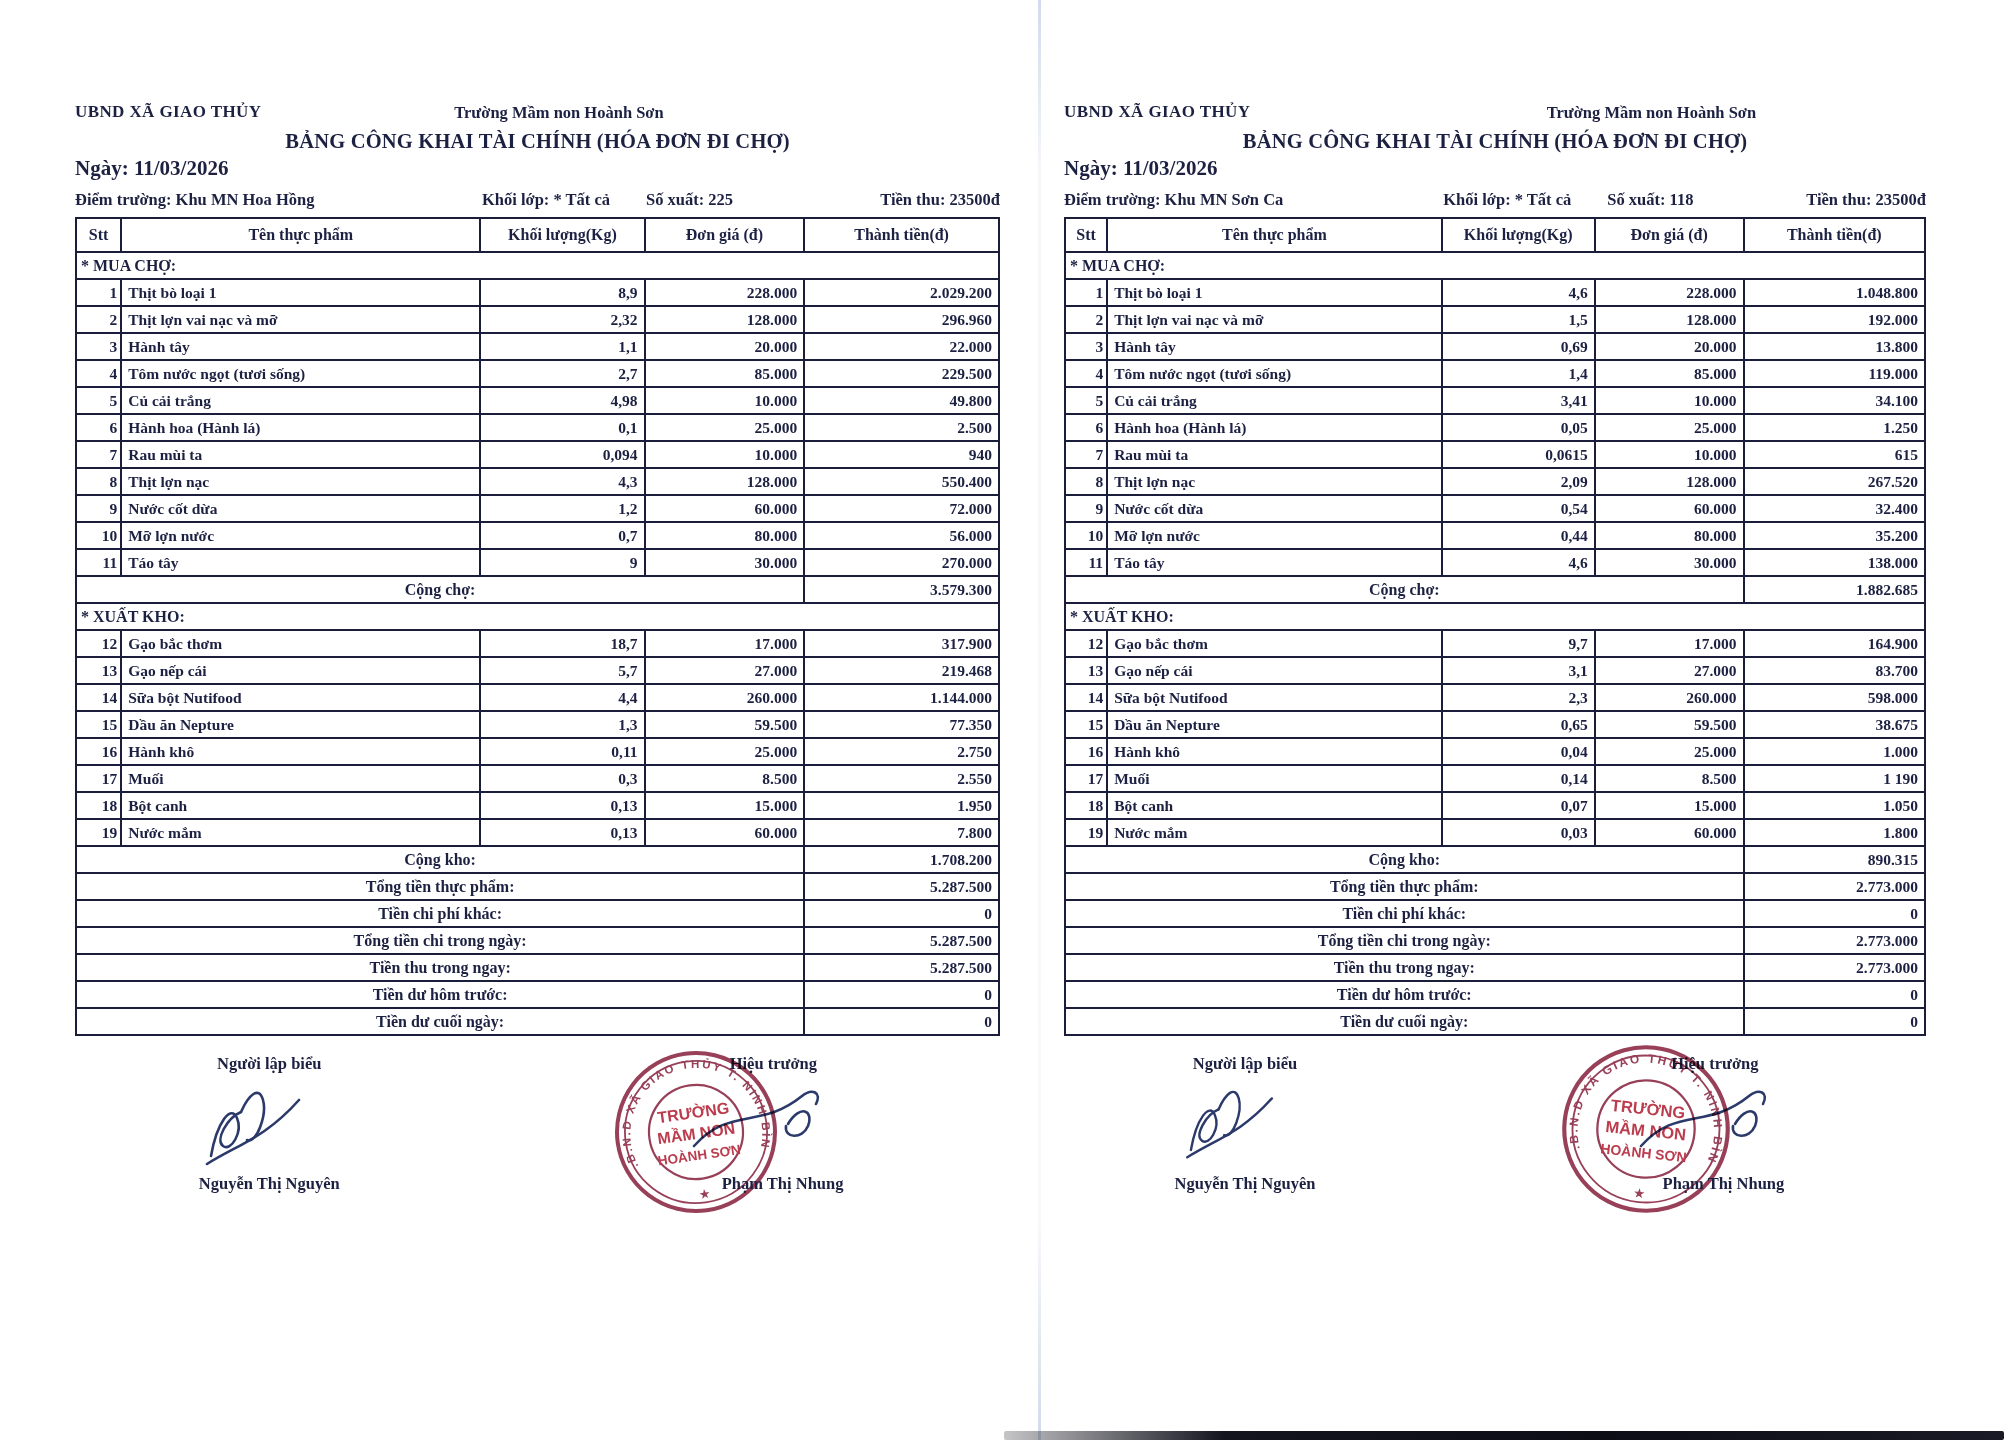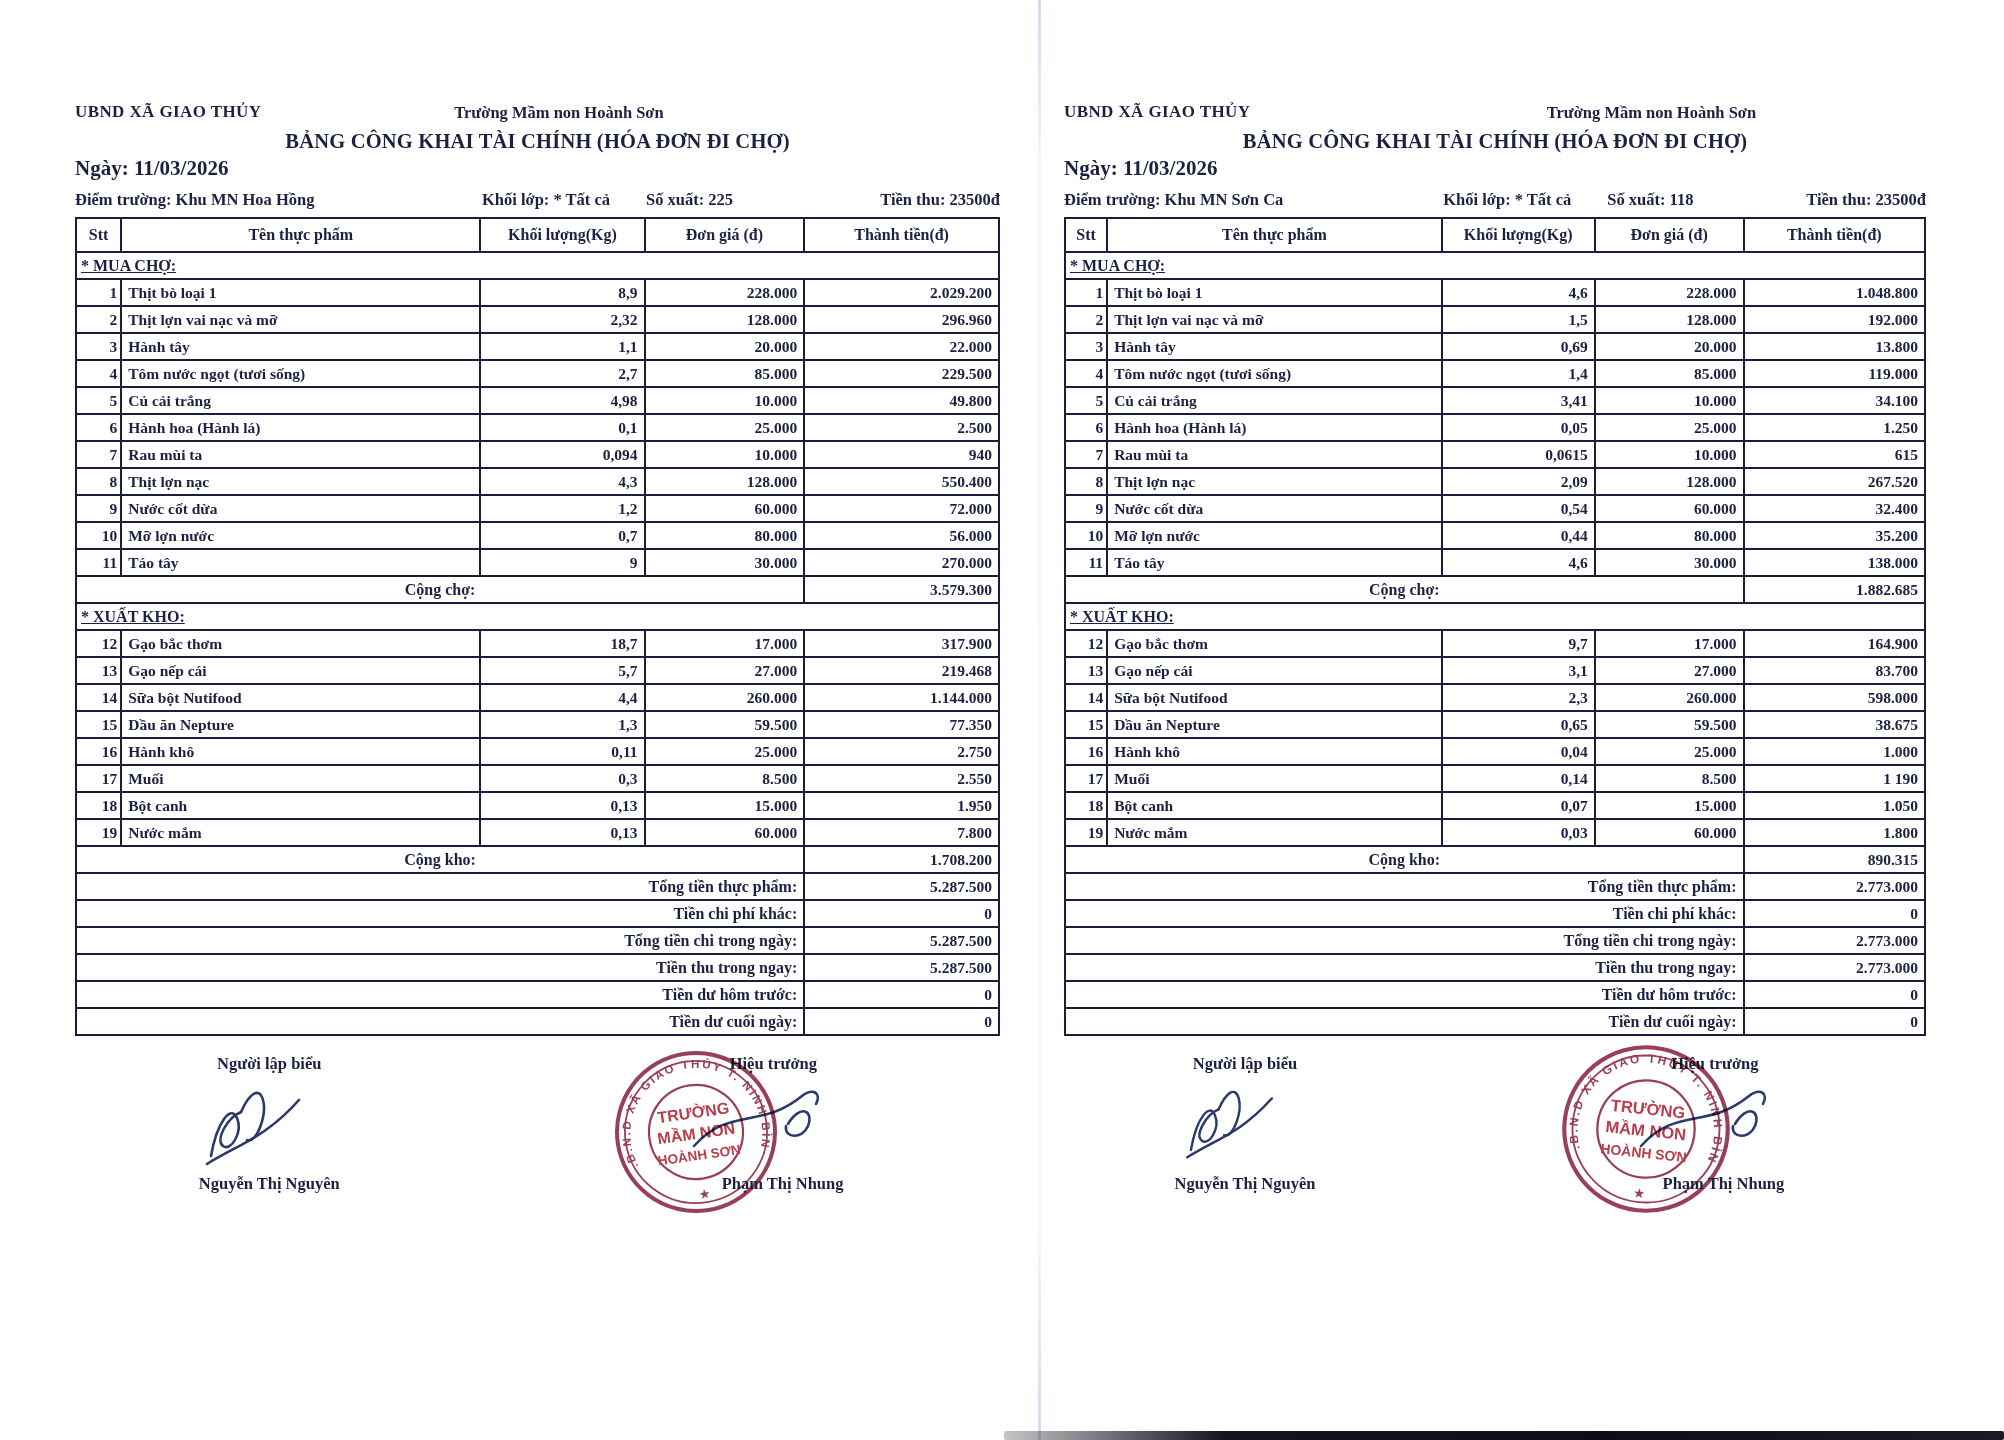--- a/index.html
+++ b/index.html
@@ -26,26 +26,26 @@
 
   .meta{display:flex;align-items:baseline;margin-top:9px;font-size:16.5px;font-weight:bold;white-space:nowrap;}
   .meta .m1{width:44%;}
   .meta .m3{margin-left:36px;}
   .meta .m4{margin-left:auto;}
 
   table{width:100%;margin-top:7px;border-collapse:collapse;table-layout:fixed;}
   th,td{border:2px solid #1a1e3a;overflow:hidden;}
   th{font-size:16px;font-weight:bold;padding:7px 2px;text-align:center;}
   td{font-size:15.5px;font-weight:bold;padding:2px 6px;height:21px;line-height:1.25;}
-  td.sec{font-size:16px;text-align:left;padding-left:4px;text-decoration:underline;}
+  td.sec{font-size:16px;text-align:left;padding-left:4px;}
   td.stt{text-align:right;padding-right:3px;}
   td.name{text-align:left;}
   td.num{text-align:right;}
   td.total-label{text-align:center;font-size:16px;}
-  td.sum-label{text-align:right;font-size:16px;}
+  td.sum-label{text-align:center;font-size:16px;}
 
   .footer{position:relative;margin-top:10px;height:300px;}
   .sig-title{position:absolute;top:8px;font-size:16.5px;font-weight:bold;text-align:center;}
   .sig-title.preparer{left:8%;width:26%;}
   .sig-title.principal{left:63%;width:25%;}
   .sig-name{position:absolute;top:128px;font-size:16.5px;font-weight:bold;text-align:center;}
   .sig-name.preparer{left:4%;width:34%;}
   .sig-name.principal{left:61%;width:31%;}
   .sig-ink{position:absolute;}
   .sig-ink.preparer{left:13%;top:34px;}

